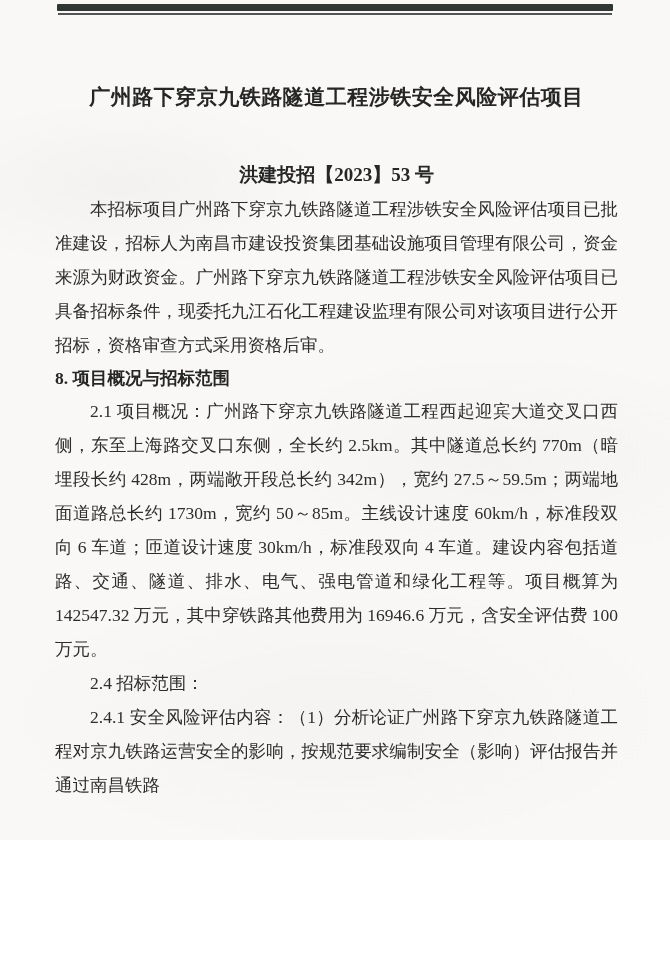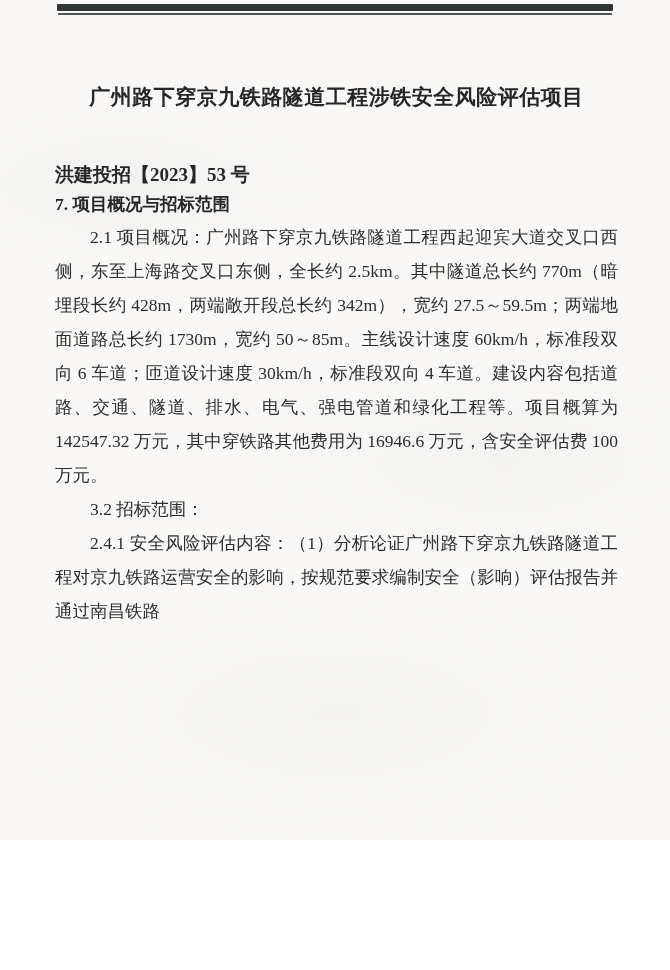--- a/index.html
+++ b/index.html
@@ -54,20 +54,21 @@
     font-weight: bold;
     text-align: center;
     letter-spacing: 0.5px;
     color: #262626;
   }
   .doc-number {
     margin-top: 44px;
     font-size: 19px;
     line-height: 26px;
     font-weight: bold;
+    text-align: center;
     color: #262626;
   }
   .sec-heading {
     font-size: 17.5px;
     line-height: 24px;
     font-weight: bold;
     text-align: left;
     color: #262626;
   }
   .sec-heading.first {
@@ -98,21 +99,22 @@
 
   <div class="content">
 
     <div class="doc-title">
       <div>广州路下穿京九铁路隧道工程涉铁安全风险评估项目</div>
     </div>
 
     <div class="doc-number">洪建投招【2023】53 号</div>
 
 
+    <p class="body-p after-heading">本招标项目广州路下穿京九铁路隧道工程涉铁安全风险评估项目已批准建设，招标人为南昌市建设投资集团基础设施项目管理有限公司，资金来源为财政资金。广州路下穿京九铁路隧道工程涉铁安全风险评估项目已具备招标条件，现委托九江石化工程建设监理有限公司对该项目进行公开招标，资格审查方式采用资格后审。</p>
 
-    <div class="sec-heading second">7. 项目概况与招标范围</div>
+    <div class="sec-heading second">8. 项目概况与招标范围</div>
 
     <p class="body-p after-heading">2.1 项目概况：广州路下穿京九铁路隧道工程西起迎宾大道交叉口西侧，东至上海路交叉口东侧，全长约 2.5km。其中隧道总长约 770m（暗埋段长约 428m，两端敞开段总长约 342m），宽约 27.5～59.5m；两端地面道路总长约 1730m，宽约 50～85m。主线设计速度 60km/h，标准段双向 6 车道；匝道设计速度 30km/h，标准段双向 4 车道。建设内容包括道路、交通、隧道、排水、电气、强电管道和绿化工程等。项目概算为 142547.32 万元，其中穿铁路其他费用为 16946.6 万元，含安全评估费 100 万元。</p>
-    <p class="body-p">3.2 招标范围：</p>
+    <p class="body-p">2.4 招标范围：</p>
     <p class="body-p">2.4.1 安全风险评估内容：（1）分析论证广州路下穿京九铁路隧道工程对京九铁路运营安全的影响，按规范要求编制安全（影响）评估报告并通过南昌铁路</p>
 
   </div>
 </div>
 
 </body></html>

